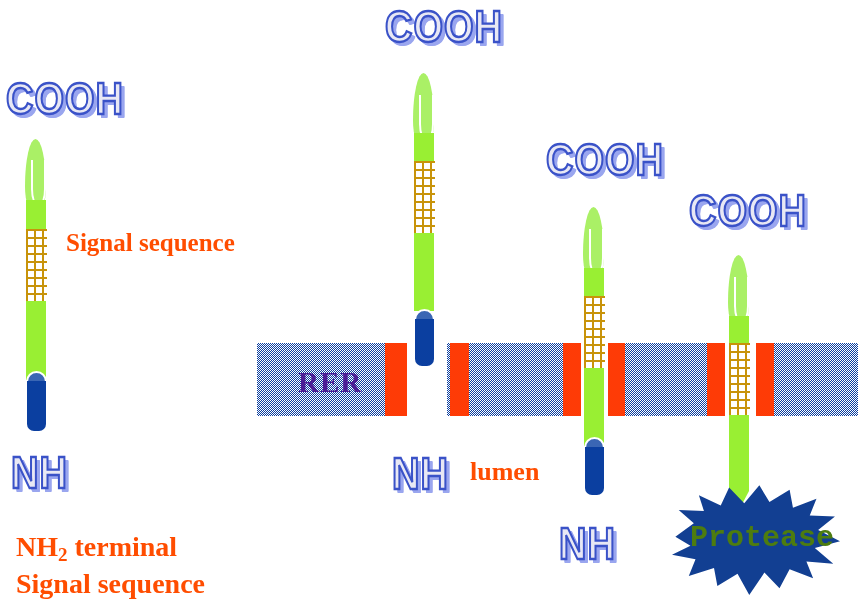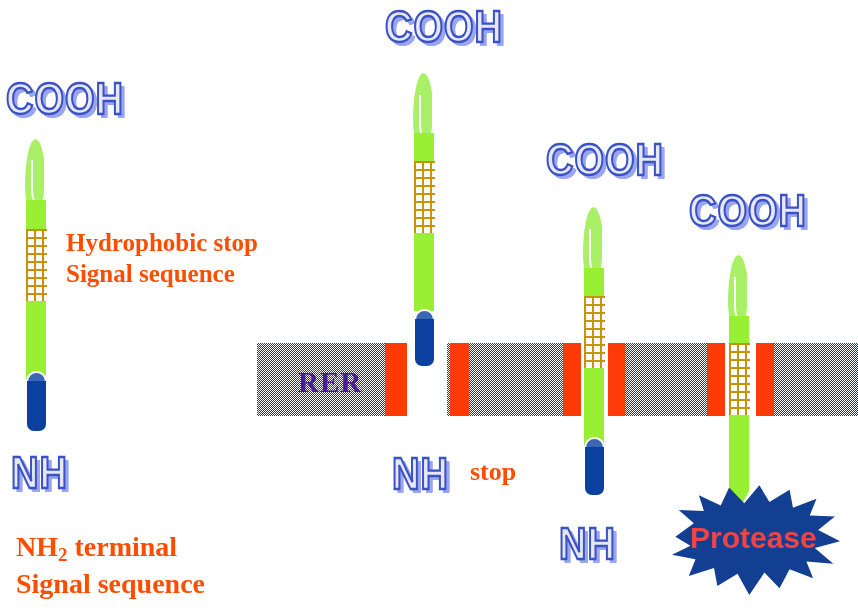--- a/index.html
+++ b/index.html
@@ -108,22 +108,22 @@
     clip-path:polygon(
       2% 48%, 13% 36%, 4% 24%, 19% 25%, 16% 11%, 29% 20%, 34% 4%,
       43% 18%, 52% 2%, 58% 17%, 70% 6%, 72% 22%, 86% 14%, 82% 29%,
       97% 30%, 87% 42%, 100% 52%, 85% 58%, 96% 72%, 80% 70%,
       84% 85%, 70% 77%, 64% 94%, 55% 80%, 46% 100%, 39% 81%,
       27% 92%, 25% 76%, 10% 83%, 14% 68%, 0% 64%, 11% 56%
     );
   }
   .burst-label{
     position:absolute;
-    color:#ef4444;
-    font-family:Liberation Sans, sans-serif;
+    color:#4d7c0f;
+    font-family:Liberation Mono, monospace;
     font-weight:bold;
     white-space:nowrap;
   }
 </style>
 </head>
 <body>
 
 <div id="stage">
 
   <div>
@@ -150,21 +150,20 @@
     <div class="prot-green" style="left:26px;top:200px;width:20px;height:29px;"></div>
     <div class="prot-hatch" style="left:26px;top:229px;width:21px;height:72px;"></div>
     <div class="prot-green" style="left:26px;top:301px;width:20px;height:79px;"></div>
     <div class="prot-knob" style="left:26px;top:371px;width:21px;height:21px;"></div>
     <div class="prot-blue" style="left:27px;top:381px;width:19px;height:50px;"></div>
 
     <div class="wordart" style="left:11px;top:450px;font-size:38px;">NH</div>
   </div>
 
   <div class="caption" style="left:66px;top:228px;font-size:25px;">
-    <div>Hydrophobic stop</div>
     <div>Signal sequence</div>
   </div>
 
   <div class="caption" style="left:16px;top:530px;font-size:28px;">
     <div><span>NH</span><sub>2</sub><span> terminal</span></div>
     <div>Signal sequence</div>
   </div>
 
   <div>
     <div class="wordart" style="left:385px;top:4px;font-size:38px;">COOH</div>
@@ -174,21 +173,21 @@
     <div class="prot-green" style="left:414px;top:133px;width:20px;height:28px;"></div>
     <div class="prot-hatch" style="left:414px;top:161px;width:21px;height:72px;"></div>
     <div class="prot-green" style="left:414px;top:233px;width:20px;height:78px;"></div>
     <div class="prot-knob" style="left:414px;top:309px;width:21px;height:21px;"></div>
     <div class="prot-blue" style="left:415px;top:319px;width:19px;height:47px;"></div>
 
     <div class="wordart" style="left:392px;top:451px;font-size:38px;">NH</div>
   </div>
 
 
-  <div class="caption" style="left:470px;top:456px;font-size:26px;">stop</div>
+  <div class="caption" style="left:470px;top:456px;font-size:26px;">lumen</div>
 
   <div>
     <div class="wordart" style="left:546px;top:137px;font-size:38px;">COOH</div>
 
     <div class="prot-tip" style="left:583px;top:207px;width:21px;height:76px;"></div>
     <div class="prot-tip-hl" style="left:589px;top:229px;width:11px;height:45px;"></div>
     <div class="prot-green" style="left:584px;top:268px;width:20px;height:28px;"></div>
     <div class="prot-hatch" style="left:584px;top:296px;width:21px;height:72px;"></div>
     <div class="prot-green" style="left:584px;top:368px;width:20px;height:78px;"></div>
     <div class="prot-knob" style="left:584px;top:437px;width:21px;height:21px;"></div>

